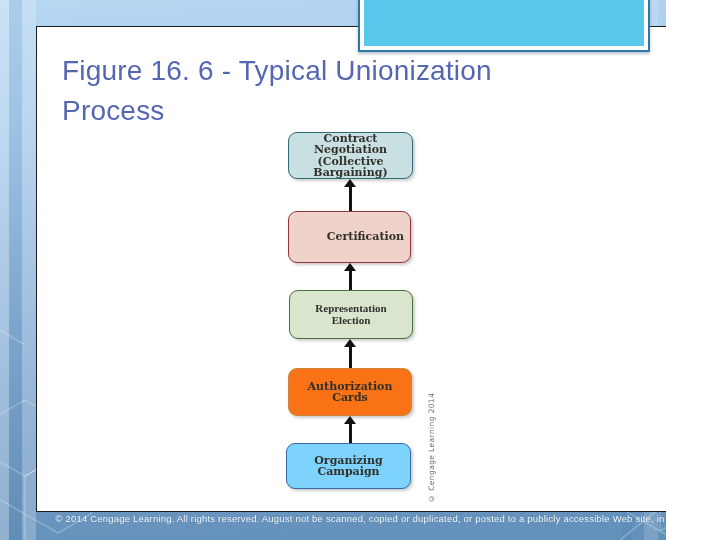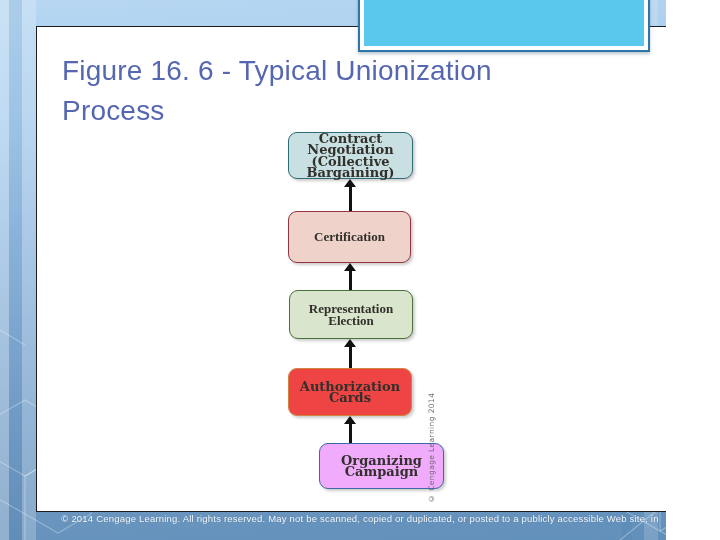--- a/index.html
+++ b/index.html
@@ -27,23 +27,23 @@
   .banner{
     position:absolute;left:358px;top:-12px;width:292px;height:64px;
     background:#ffffff;border:2.5px solid #2e75a8;padding:4px;
     box-sizing:border-box;box-shadow:0 2px 3px rgba(60,90,120,0.35);
   }
   .banner-inner{width:100%;height:100%;}
 
   .flow-box{
     position:absolute;box-sizing:border-box;
     border:1.6px solid #333;border-radius:9px;
-    display:flex;align-items:center;justify-content:center;text-align:center;
+    display:flex;align-items:center;justify-content:flex-end;text-align:center;
     font-family:"DejaVu Serif", serif;font-weight:bold;
-    font-size:13px;line-height:11.5px;color:#32302b;
+    font-size:11px;line-height:11.5px;color:#32302b;
     box-shadow:2px 2px 3px rgba(110,110,110,0.35);
     padding:2px 6px;
   }
   .box-1{left:251px;top:105px;width:125px;height:47px;}
   .box-2{left:251px;top:184px;width:123px;height:52px;}
   .box-3{left:252px;top:263px;width:124px;height:49px;font-family:Liberation Serif, serif;}
   .box-4{left:251px;top:341px;width:124px;height:48px;}
   .box-5{left:249px;top:416px;width:125px;height:46px;}
 
   .arrow{position:absolute;width:12px;left:307px;}
@@ -104,56 +104,56 @@
 
       <div class="flow-box box-1" style="background: rgb(201, 224, 226); border-color: rgb(47, 107, 117);">
         <span>Contract Negotiation (Collective Bargaining)</span>
       </div>
 
       <div class="arrow arrow-1">
         <span class="arrow-head" style="border-bottom-color: rgb(17, 17, 17);"></span>
         <span class="arrow-stem" style="background: rgb(17, 17, 17);"></span>
       </div>
 
-      <div class="flow-box box-2" style="background: rgb(239, 210, 202); border-color: rgb(148, 52, 64); font-family: Liberation Serif, serif;">
+      <div class="flow-box box-2" style="background: rgb(239, 210, 202); border-color: rgb(148, 52, 64);">
         <span>Certification</span>
       </div>
 
       <div class="arrow arrow-2">
         <span class="arrow-head" style="border-bottom-color: rgb(17, 17, 17);"></span>
         <span class="arrow-stem" style="background: rgb(17, 17, 17);"></span>
       </div>
 
       <div class="flow-box box-3" style="background: rgb(217, 229, 205); border-color: rgb(74, 113, 57);">
         <span>Representation Election</span>
       </div>
 
       <div class="arrow arrow-3">
         <span class="arrow-head" style="border-bottom-color: rgb(17, 17, 17);"></span>
         <span class="arrow-stem" style="background: rgb(17, 17, 17);"></span>
       </div>
 
-      <div class="flow-box box-4" style="background: #ef4444; border-color: rgb(206, 133, 64);">
+      <div class="flow-box box-4" style="background: #f97316; border-color: rgb(206, 133, 64);">
         <span>Authorization Cards</span>
       </div>
 
       <div class="arrow arrow-4">
         <span class="arrow-head" style="border-bottom-color: rgb(17, 17, 17);"></span>
         <span class="arrow-stem" style="background: rgb(17, 17, 17);"></span>
       </div>
 
-      <div class="flow-box box-5" style="background: #f0abfc; border-color: rgb(59, 105, 165); margin-left: 33px;">
+      <div class="flow-box box-5" style="background: #7dd3fc; border-color: rgb(59, 105, 165);">
         <span>Organizing Campaign</span>
       </div>
 
       <div class="vertical-credit">© Cengage Learning 2014</div>
     </div>
   </div>
 
   <div class="banner" style="border-color: rgb(46, 117, 168);">
     <div class="banner-inner" style="background: rgb(88, 200, 236);"></div>
   </div>
 
   <div class="footer">
-    <div>© 2014 Cengage Learning. All rights reserved. May not be scanned, copied or duplicated, or posted to a publicly accessible Web site, in</div>
+    <div>© 2014 Cengage Learning. All rights reserved. August not be scanned, copied or duplicated, or posted to a publicly accessible Web site, in</div>
   </div>
 
 </div>
 
 </body></html>

